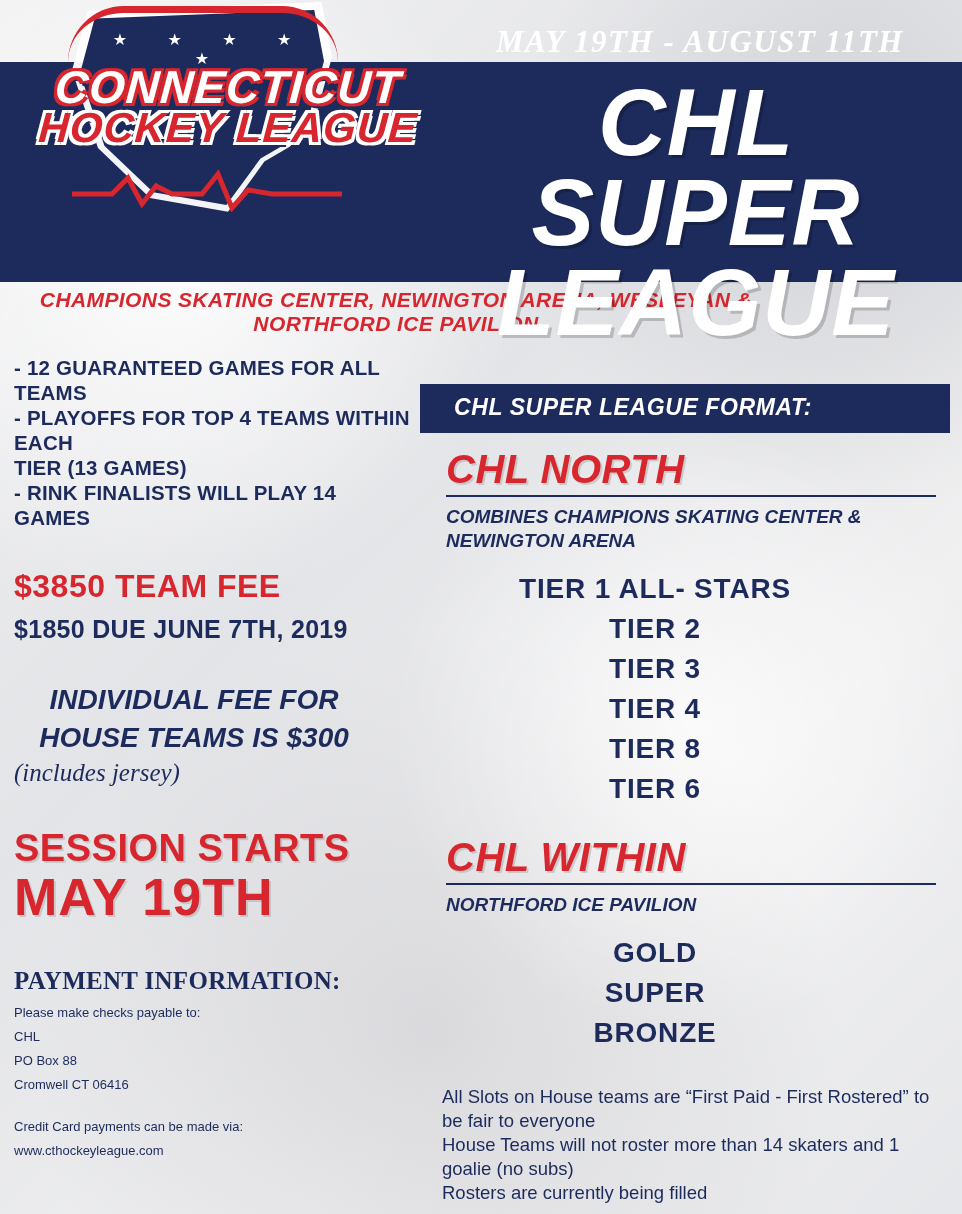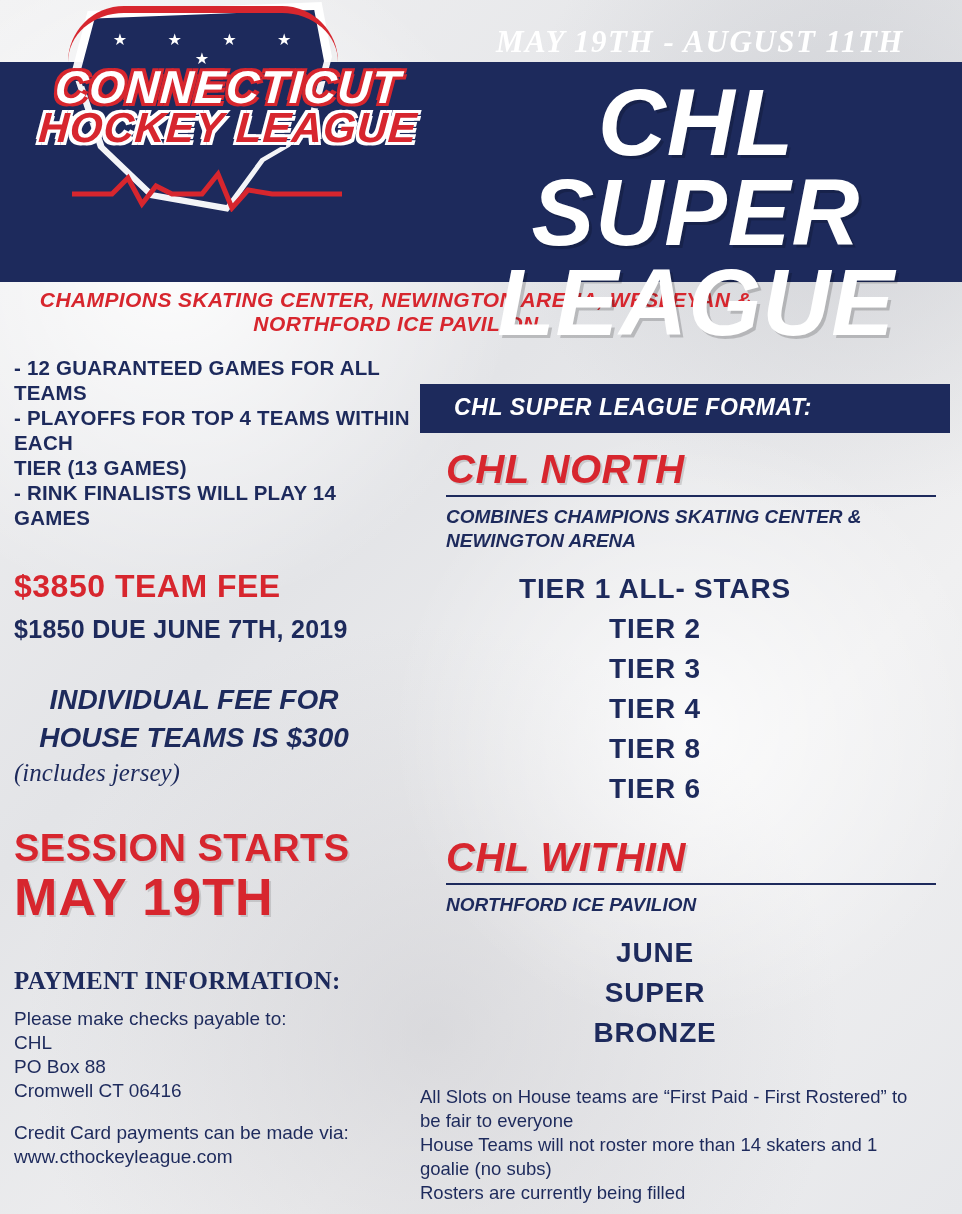--- a/index.html
+++ b/index.html
@@ -255,24 +255,24 @@
   }
   .payment-title {
     margin-top: 42px;
     color: #1d2a5c;
     font-family: "Liberation Serif", serif;
     font-weight: bold;
     font-size: 25px;
     letter-spacing: 0.3px;
   }
   .payment-body {
-    margin-top: 12px;
-    color: #1d2a5c;
-    font-family: "Liberation Sans", sans-serif;
-    font-size: 19px;
+    margin-top: 6px;
+    color: #1d2a5c;
+    font-family: "Liberation Sans", sans-serif;
+    font-size: 13px;
     line-height: 24px;
   }
   .payment-body .gap { height: 18px; }
   
   .right-col {
     position: absolute;
     left: 420px;
     top: 352px;
     width: 530px;
   }
@@ -323,20 +323,21 @@
   .tier {
     color: #1d2a5c;
     font-family: "Liberation Sans", sans-serif;
     font-weight: bold;
     font-size: 28px;
     line-height: 40px;
     letter-spacing: 0.8px;
   }
   .south-wrap { margin-top: 26px; }
   .footnotes {
+    margin-left: 22px;
     margin-top: 32px;
     width: 500px;
     color: #1d2a5c;
     font-family: "Liberation Sans", sans-serif;
     font-size: 18.5px;
     line-height: 24px;
   }
 </style>
 </head>
 <body>
@@ -422,21 +423,21 @@
       </div>
     </div>
 
     <div class="south-wrap">
       <div class="div-title">CHL WITHIN</div>
       <div class="div-rule"></div>
       <div class="div-sub">
         <div>NORTHFORD ICE PAVILION</div>
       </div>
       <div class="tier-list">
-        <div class="tier">JUNE</div>
+        <div class="tier">GOLD</div>
         <div class="tier">SUPER</div>
         <div class="tier">BRONZE</div>
       </div>
     </div>
 
     <div class="footnotes">
       <div>All Slots on House teams are “First Paid - First Rostered” to</div>
       <div>be fair to everyone</div>
       <div>House Teams will not roster more than 14 skaters and 1</div>
       <div>goalie (no subs)</div>

